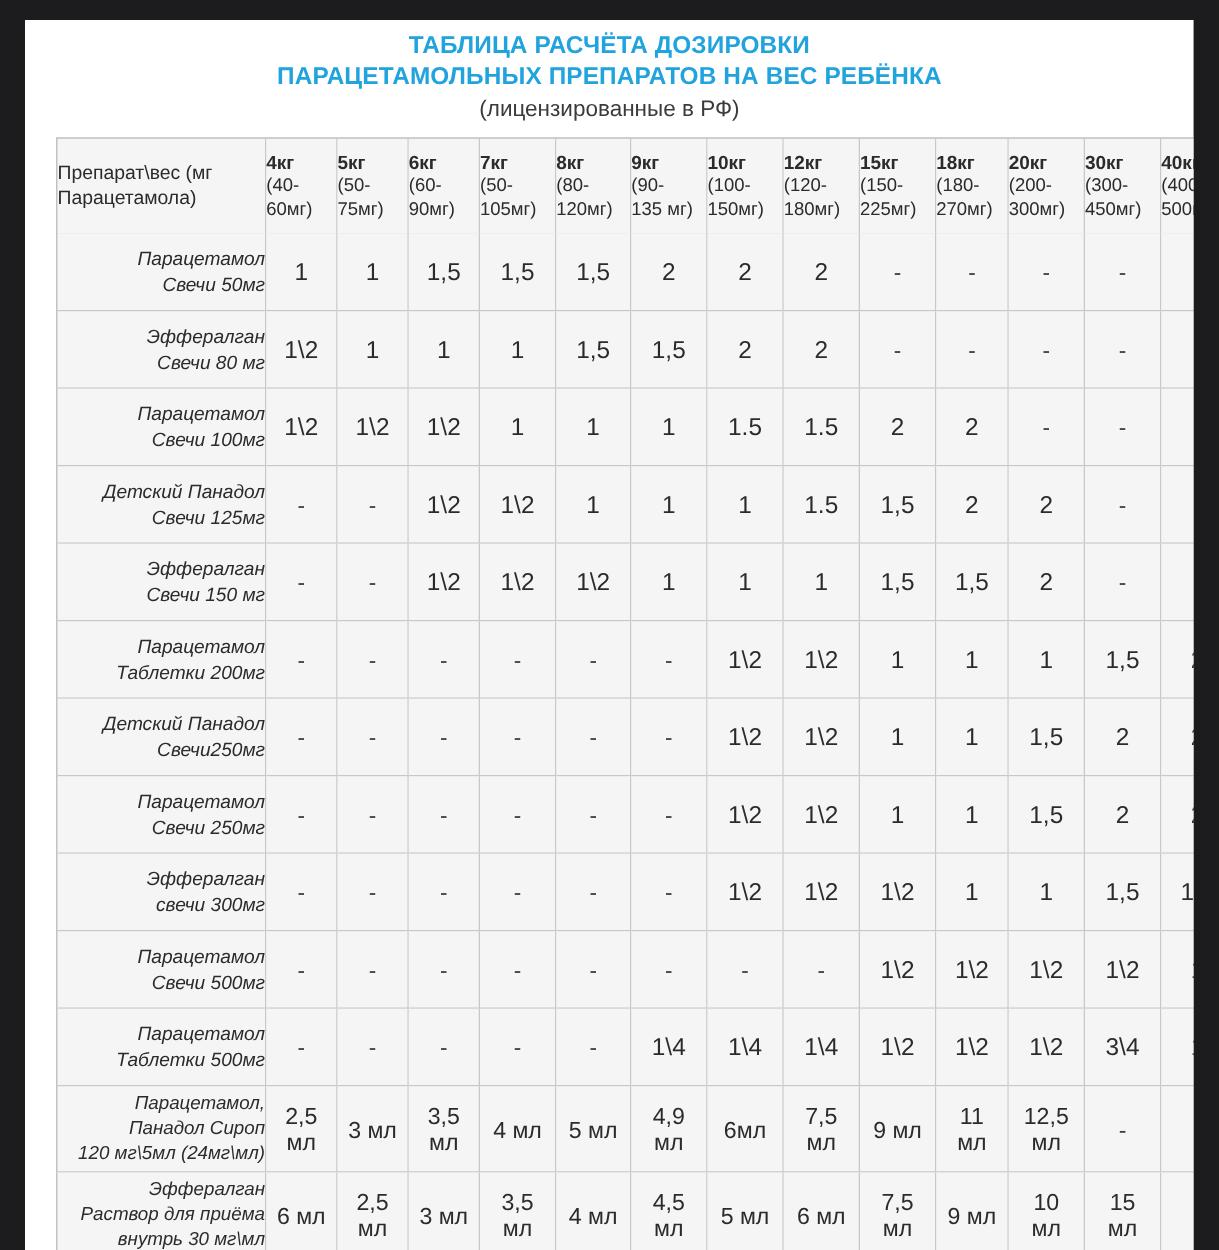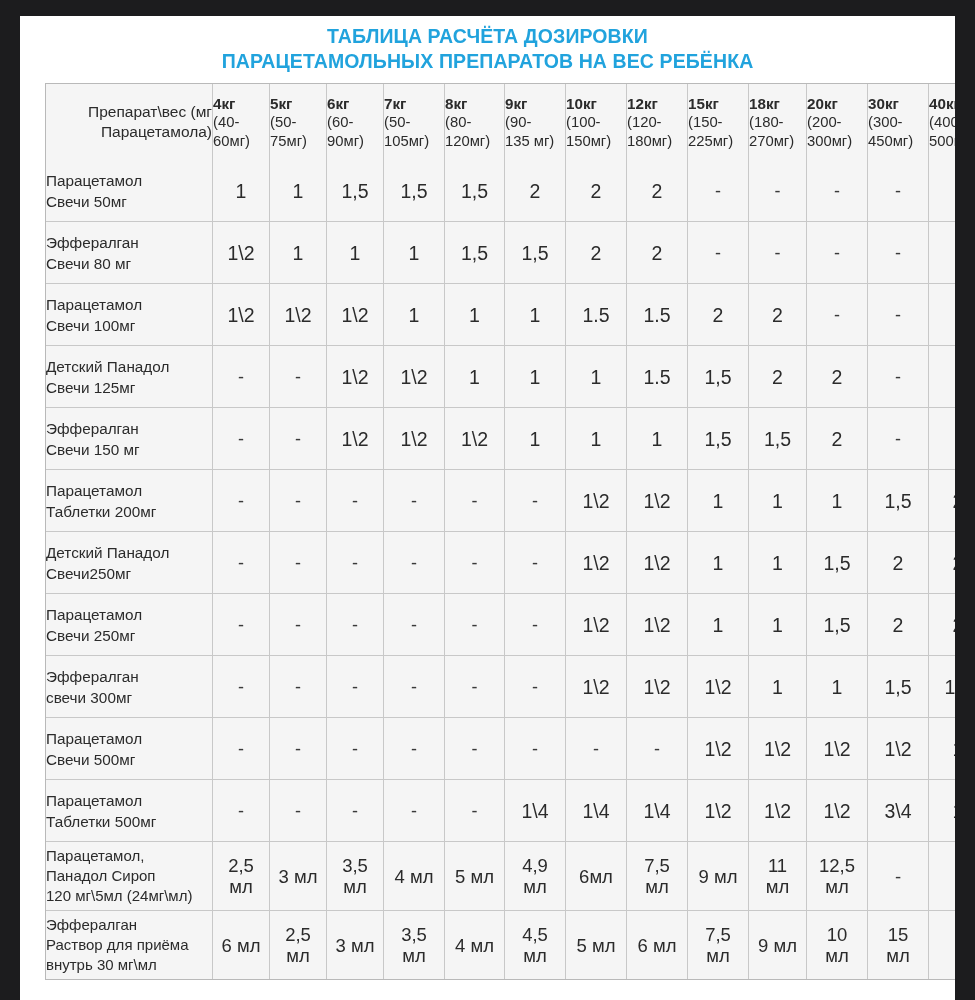--- a/index.html
+++ b/index.html
@@ -77,21 +77,21 @@
     padding: 0;
     vertical-align: middle;
     color: #2b2b2b;
     box-sizing: border-box;
   }
   table.dose tr > *:last-child { border-right: 0; }
   table.dose tr:last-child > * { border-bottom: 0; }
 
   
   th.hd-drug {
-    text-align: right;
+    text-align: left;
     padding: 6px 8px 6px 10px;
     font-weight: normal;
     font-size: 15.5px;
     line-height: 20px;
     height: 76px;
   }
   th.hd-w {
     text-align: left;
     padding: 6px 3px 6px 6px;
     font-size: 14.8px;
@@ -105,25 +105,26 @@
     display: block;
   }
   th.hd-w .mg {
     font-weight: normal;
     display: block;
     white-space: pre-line;
   }
 
   
   td.drug {
-    text-align: left;
+    text-align: right;
     padding: 5px 8px 5px 10px;
     font-size: 15.3px;
     line-height: 21px;
     white-space: pre-line;
+    font-style: italic;
   }
   td.val {
     text-align: center;
     font-size: 19.5px;
     line-height: 22px;
     font-weight: normal;
     white-space: pre-line;
     padding: 3px 1px;
   }
   td.val.dash {
@@ -149,20 +150,21 @@
 <div id="page">
 
   <div class="edge-bar left"></div>
   <div class="edge-bar right"></div>
 
   <div id="sheet">
 
     <div id="title-block">
       <div class="title-line">ТАБЛИЦА РАСЧЁТА ДОЗИРОВКИ</div>
       <div class="title-line">ПАРАЦЕТАМОЛЬНЫХ ПРЕПАРАТОВ НА ВЕС РЕБЁНКА</div>
+      <div class="subtitle-line">(лицензированные в РФ)</div>
     </div>
 
     <div id="table-wrap">
       <table class="dose">
         <colgroup id="dose-colgroup">
             <col style="width: 167px;">
             <col style="width: 57px;">
             <col style="width: 57px;">
             <col style="width: 57px;">
             <col style="width: 61px;">

